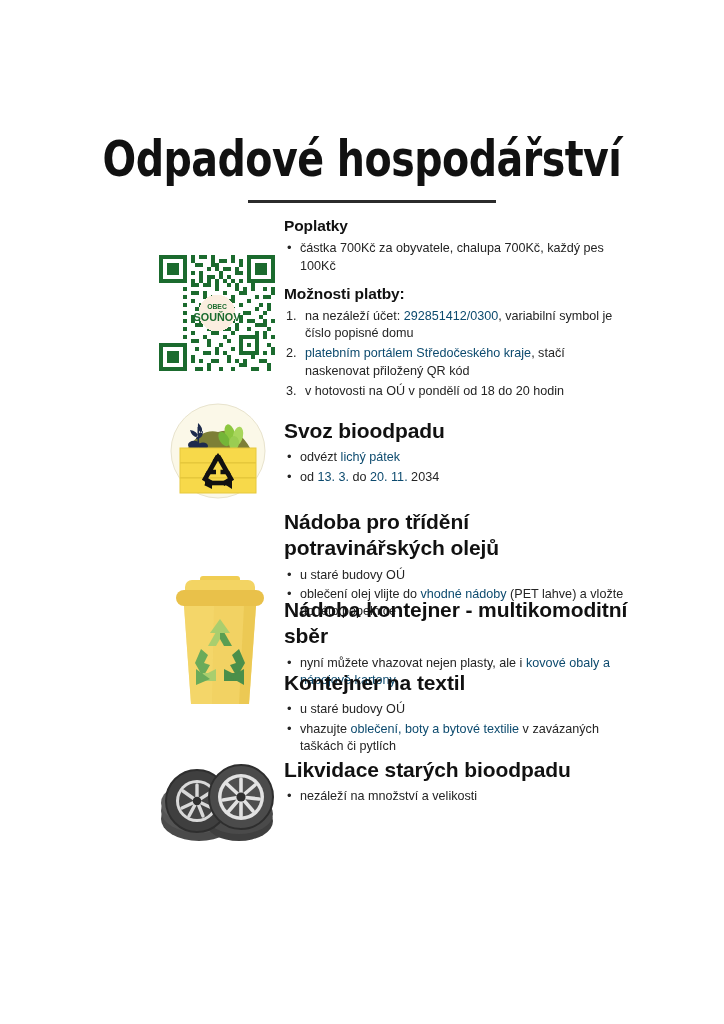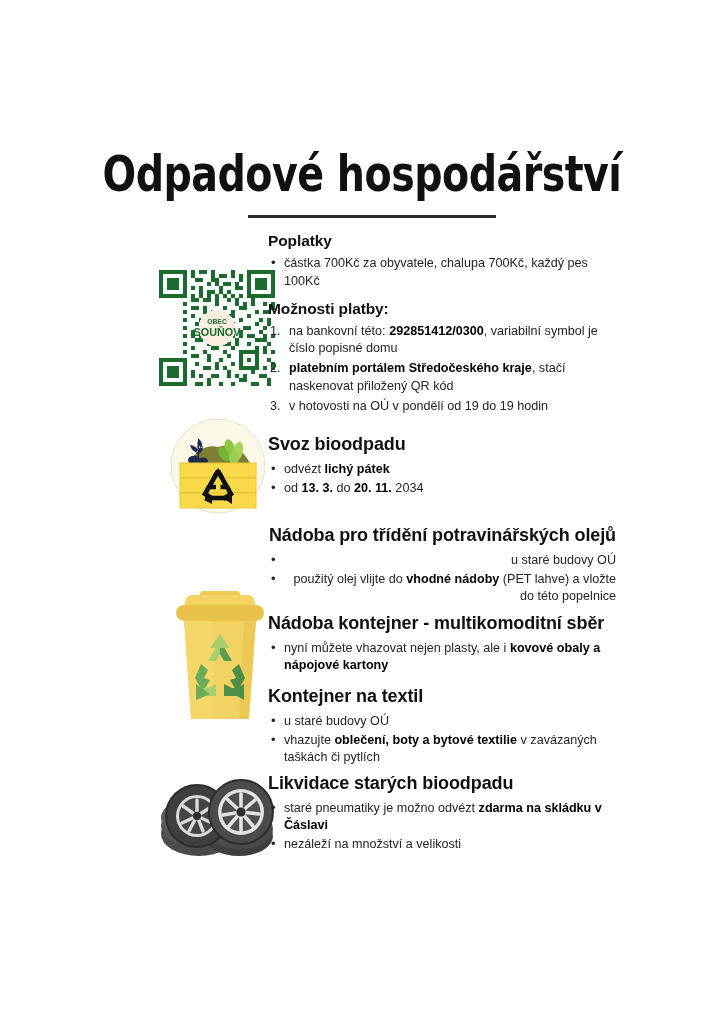--- a/index.html
+++ b/index.html
@@ -5,50 +5,50 @@
 <style>
   html,body{margin:0;padding:0;}
   body{
     width:724px;height:1024px;
     background:#ffffff;
     font-family:"Liberation Sans","DejaVu Sans",sans-serif;
     color:#1a1a1a;
     overflow:hidden;
     position:relative;
   }
-  .page{position:relative;width:724px;height:880px;margin-top:15px;}
+  .page{position:relative;width:724px;height:880px;}
 
   
   .title-wrap{position:absolute;left:0;top:134px;width:724px;text-align:center;}
   .title{
     font-family:"DejaVu Sans Condensed","Liberation Sans Narrow","Liberation Sans",sans-serif;
     font-weight:900;
     font-size:50px;
     line-height:1.02;
     letter-spacing:-0.6px;
     color:#111111;
     transform:scaleX(0.88);
     transform-origin:center;
     white-space:nowrap;
   }
   .title-rule{
     position:absolute;left:248px;top:200px;width:248px;height:3px;background:#2b2b2b;
   }
 
   
-  .col{position:absolute;left:268px;width:348px;}
+  .col{position:absolute;left:284px;width:348px;}
   h2.sec{
     font-size:15.5px;
     font-weight:bold;
     color:#111;
     margin:0 0 5px 0;
     line-height:1.25;
     letter-spacing:-0.1px;
   }
-  h2.sec.big{font-size:18px;}
+  h2.sec.big{font-size:21px;}
   ul.bul{
     list-style:none;
     margin:0;padding:0;
   }
   ul.bul > li{
     position:relative;
     padding-left:16px;
     font-size:12.6px;
     line-height:1.38;
     margin-bottom:2px;
@@ -69,21 +69,21 @@
     line-height:1.38;
     margin-bottom:3px;
     color:#242424;
     counter-increment:n;
   }
   ol.num > li:before{
     content:counter(n) ".";
     position:absolute;left:2px;top:0;
     font-size:12.6px;color:#242424;
   }
-  b{font-weight:bold;color:#000000;}
+  b{font-weight:normal;color:#0c4a6e;}
 
   
   .qr{position:absolute;left:157px;top:255px;width:120px;height:116px;}
   .bio-ico{position:absolute;left:168px;top:401px;width:100px;height:100px;}
   .bin-ico{position:absolute;left:170px;top:573px;width:100px;height:136px;}
   .tire-ico{position:absolute;left:157px;top:761px;width:122px;height:82px;}
 
   svg{display:block;}
 </style>
 </head>
@@ -254,23 +254,23 @@
     </svg>
   </div>
 
   <div class="col" style="top:216px;">
     <h2 class="sec">Poplatky</h2>
     <ul class="bul">
       <li><span>částka 700Kč za obyvatele, chalupa 700Kč, každý pes 100Kč</span></li>
     </ul>
     <h2 class="sec" style="margin-top:9px;margin-bottom:4px;">Možnosti platby:</h2>
     <ol class="num">
-      <li><span>na bankovní této: </span><b>292851412/0300</b><span>, variabilní symbol je číslo popisné domu</span></li>
+      <li><span>na nezáleží účet: </span><b>292851412/0300</b><span>, variabilní symbol je číslo popisné domu</span></li>
       <li><span></span><b>platebním portálem Středočeského kraje</b><span>, stačí naskenovat přiložený QR kód</span></li>
-      <li><span>v hotovosti na OÚ v pondělí od 19 do 19 hodin</span></li>
+      <li><span>v hotovosti na OÚ v pondělí od 18 do 20 hodin</span></li>
     </ol>
   </div>
 
   <div class="bio-ico">
     <svg width="100" height="100" viewBox="0 0 100 100" aria-hidden="true">
       <circle cx="50" cy="50" r="47" fill="#fbf8e8" stroke="#e8e3cd" stroke-width="1"></circle>
 
       <path d="M20 47 Q34 27 50 31 Q70 25 82 47 Z" fill="#7d7f36"></path>
 
       <path d="M30 22 q5 4 4 10 q-5 -2 -4 -10z M22 29 q7 1 9 7 q-7 1 -9 -7z M35 30 q-6 2 -7 8 q7 0 7 -8z" fill="#1d2b4d"></path>
@@ -302,25 +302,25 @@
   </div>
 
   <div class="col" style="top:418px;">
     <h2 class="sec big">Svoz bioodpadu</h2>
     <ul class="bul">
       <li><span>odvézt </span><b>lichý pátek</b></li>
       <li><span>od </span><b>13. 3.</b><span> do </span><b>20. 11.</b><span> 2034</span></li>
     </ul>
   </div>
 
-  <div class="col" style="top:509px;text-align:right;">
+  <div class="col" style="top:509px;">
     <h2 class="sec big">Nádoba pro třídění potravinářských olejů</h2>
     <ul class="bul">
       <li><span>u staré budovy OÚ</span></li>
-      <li><span>použitý olej vlijte do </span><b>vhodné nádoby</b><span> (PET lahve) a vložte do této popelnice</span></li>
+      <li><span>oblečení olej vlijte do </span><b>vhodné nádoby</b><span> (PET lahve) a vložte do této popelnice</span></li>
     </ul>
   </div>
 
   <div class="bin-ico">
     <svg width="100" height="136" viewBox="0 0 100 136" aria-hidden="true">
 
       <rect x="30" y="3" width="40" height="13" rx="3" fill="#f0cd52"></rect>
 
       <path d="M22 7 h56 a7 7 0 0 1 7 7 v4 h-70 v-4 a7 7 0 0 1 7 -7z" fill="#f3d463"></path>
 
@@ -398,18 +398,17 @@
         <line x1="84" y1="36" x2="66" y2="39"></line>
         <line x1="84" y1="36" x2="70" y2="23"></line>
       </g>
       <circle cx="84" cy="36" r="4.6" fill="#2e2e2e"></circle>
     </svg>
   </div>
 
   <div class="col" style="top:757px;">
     <h2 class="sec big">Likvidace starých bioodpadu</h2>
     <ul class="bul">
-      <li><span>staré pneumatiky je možno odvézt </span><b>zdarma na skládku v Čáslavi</b></li>
       <li><span>nezáleží na množství a velikosti</span></li>
     </ul>
   </div>
 
 </div>
 
 </body></html>

